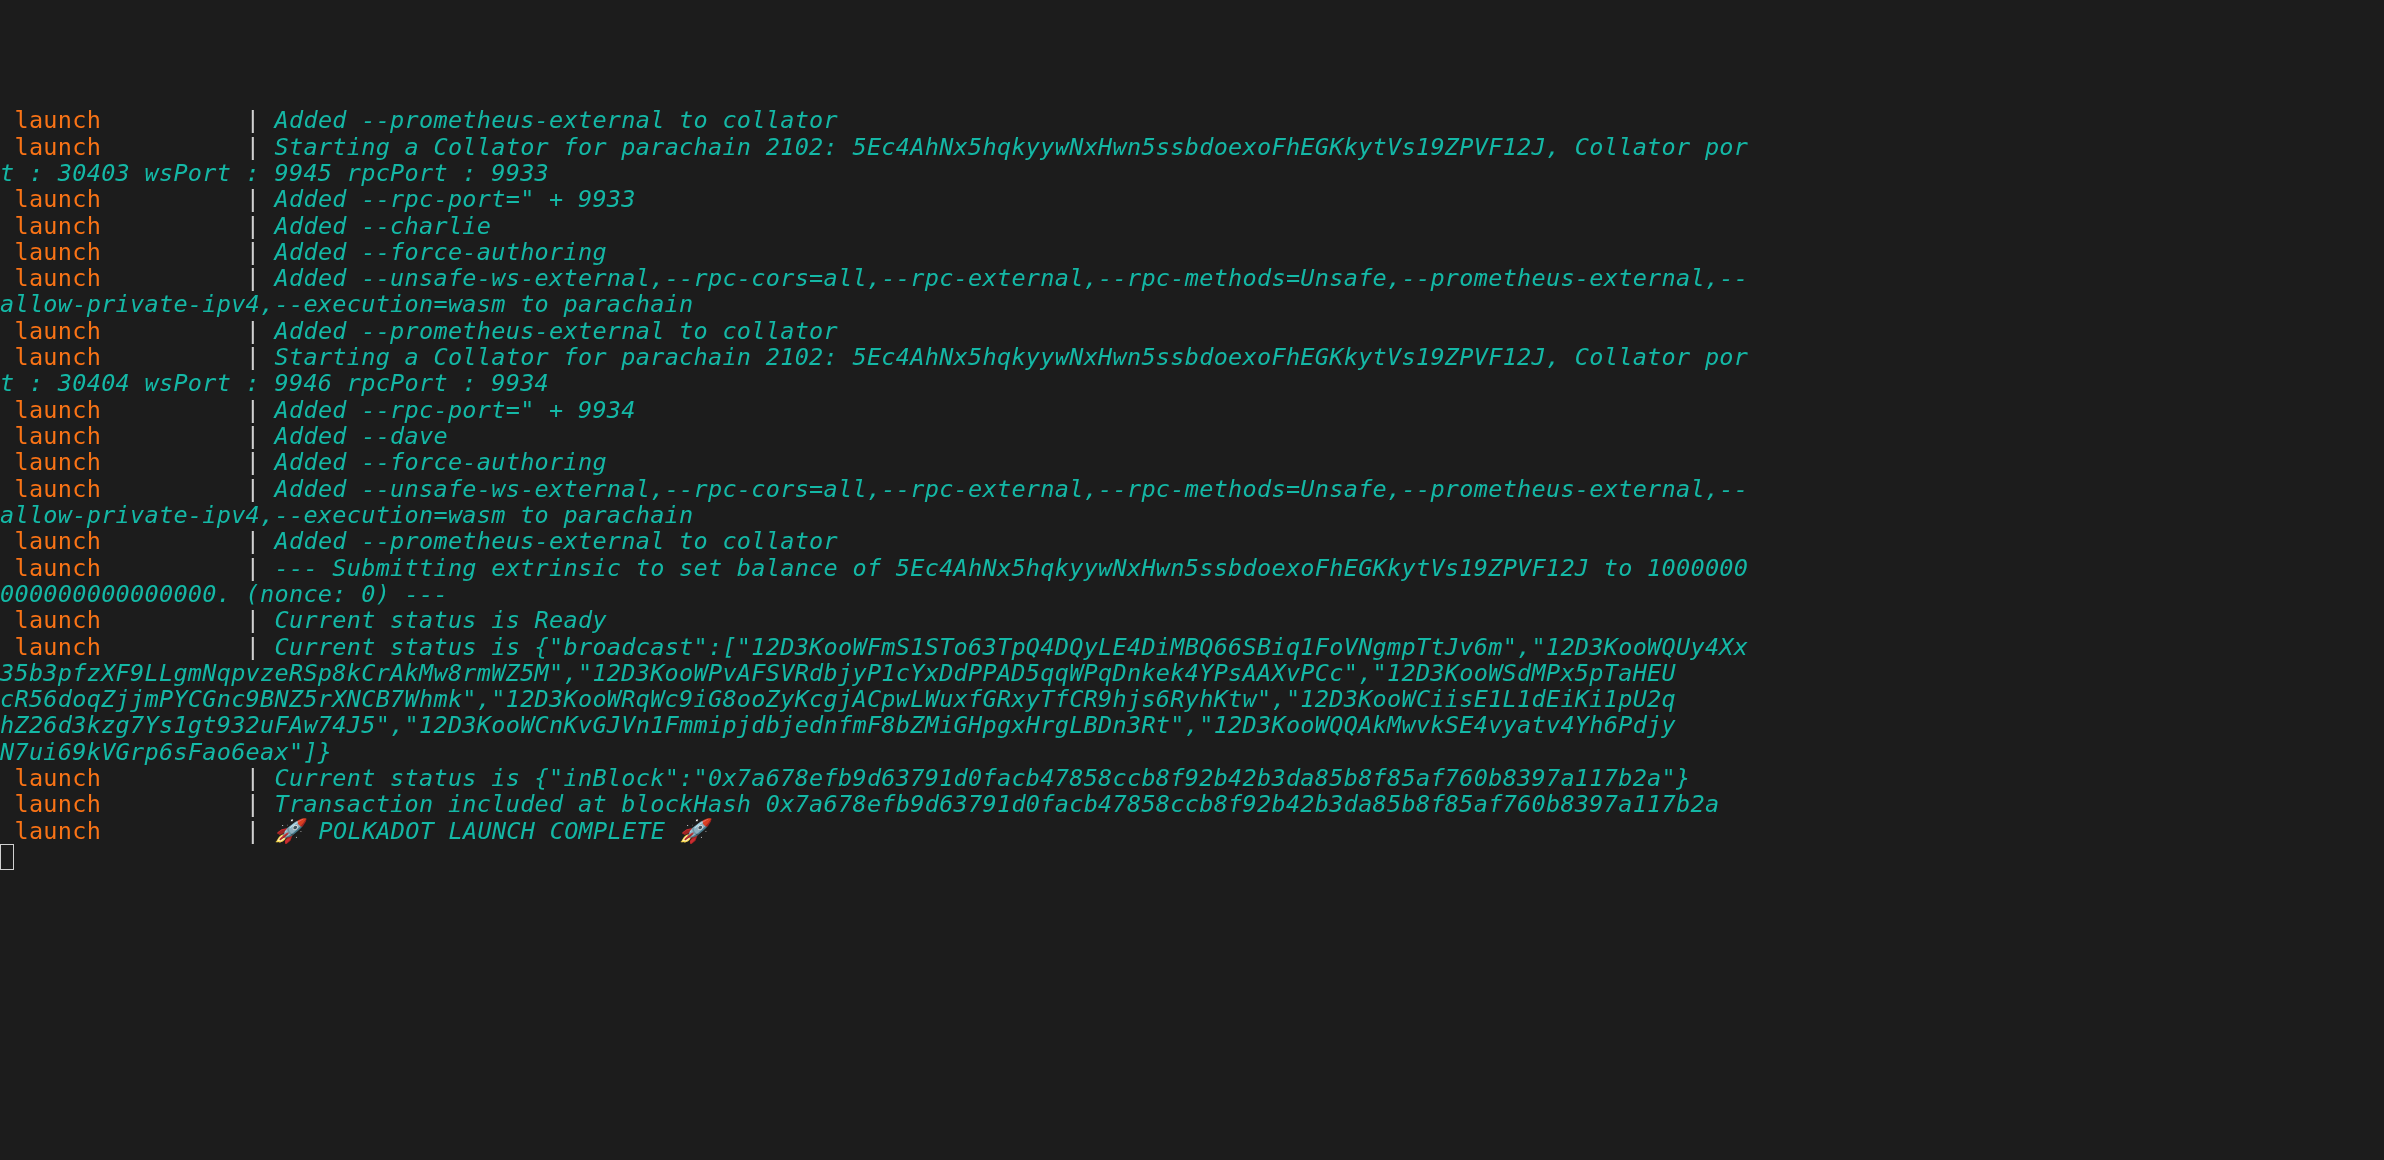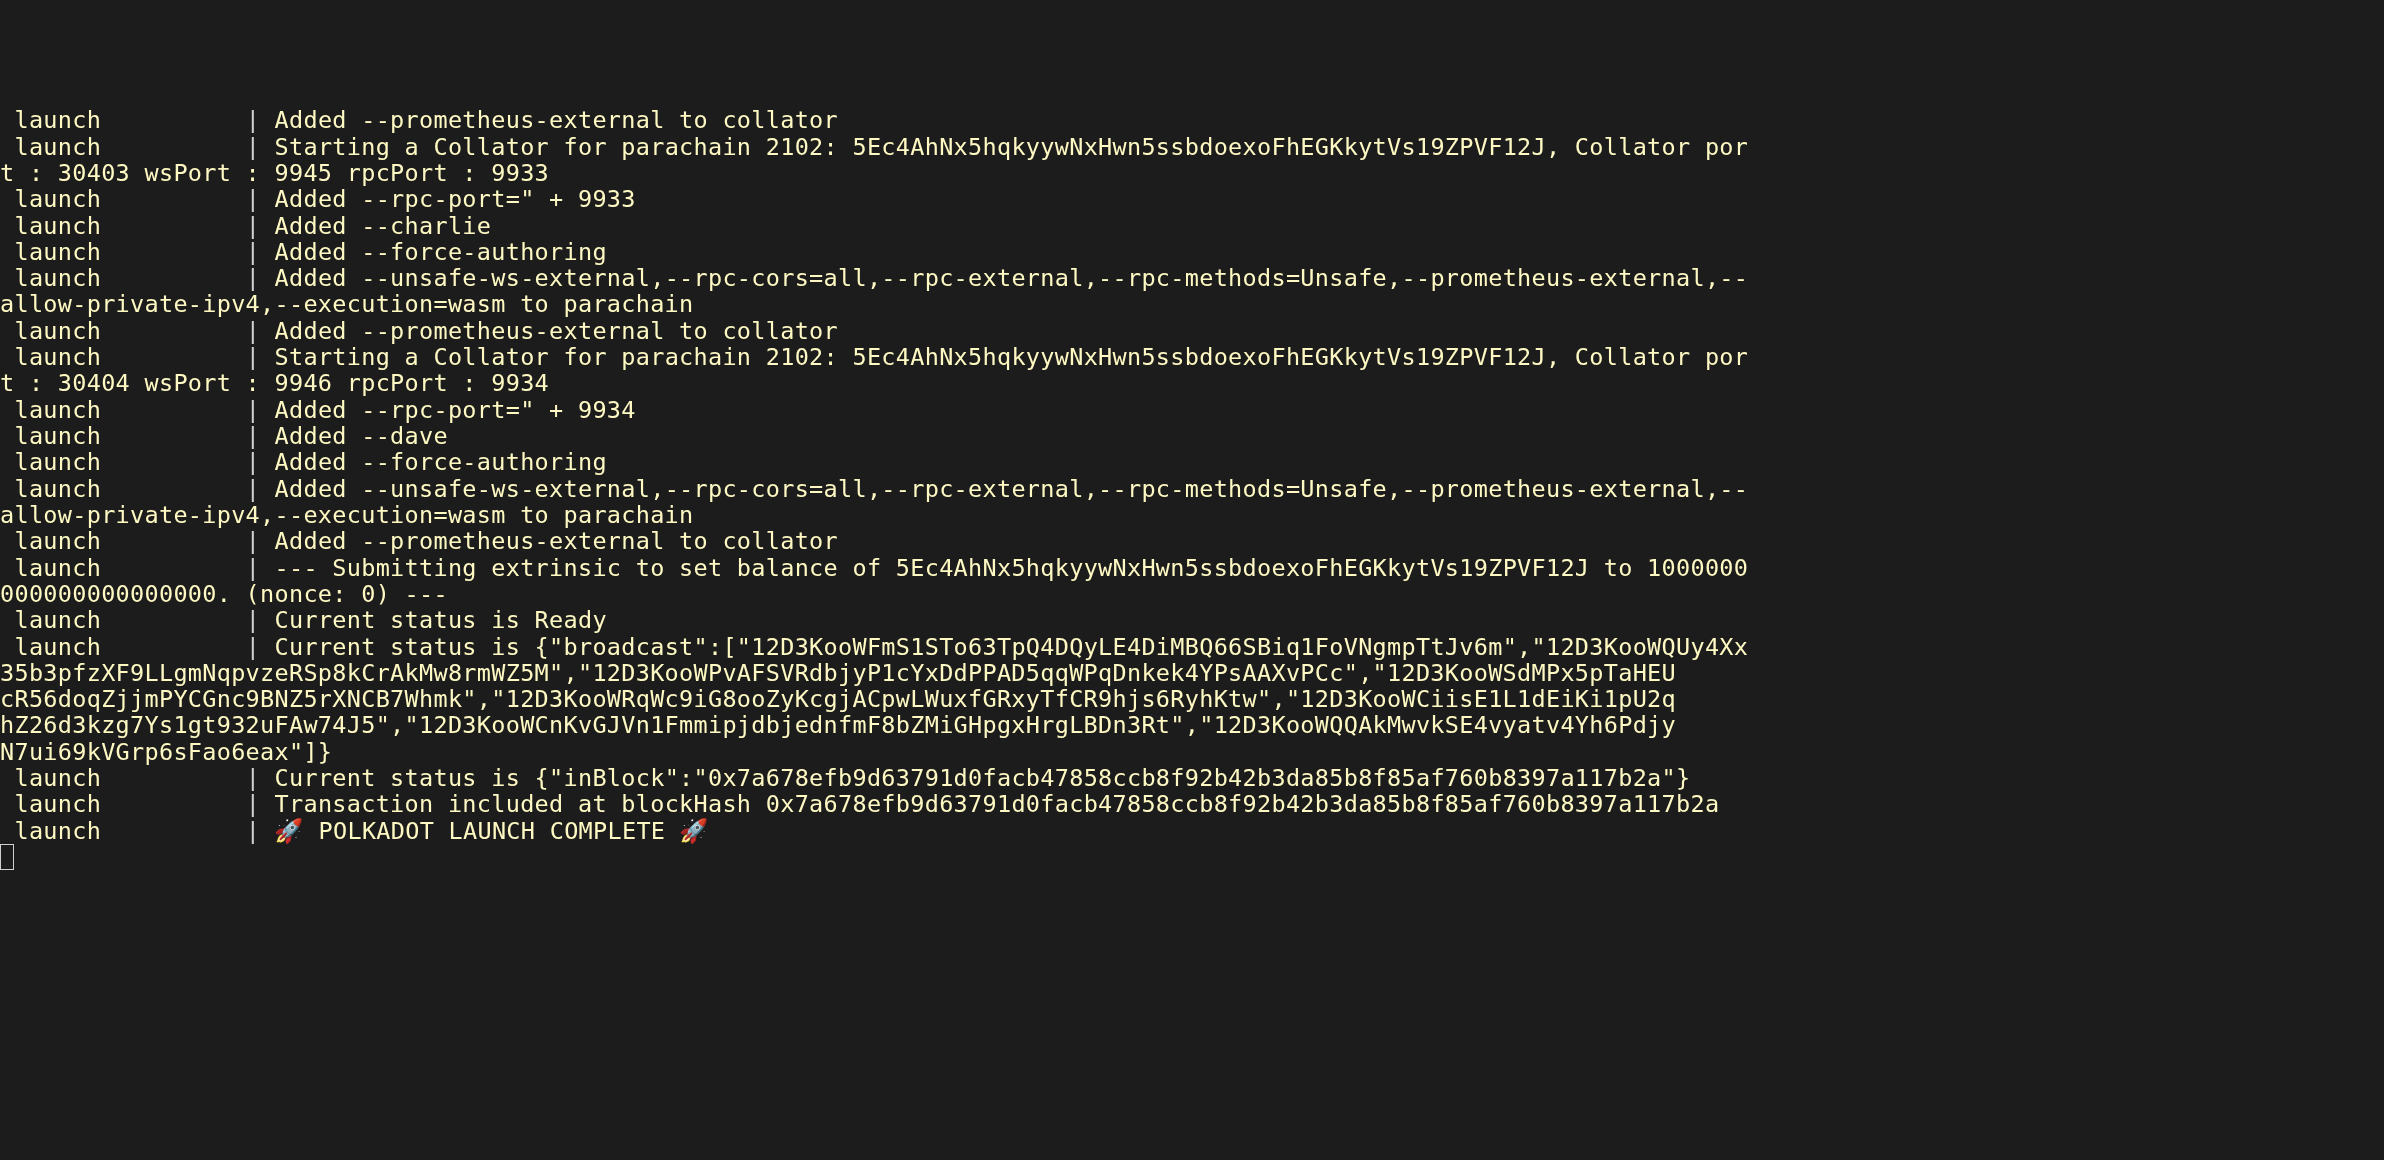--- a/index.html
+++ b/index.html
@@ -15,27 +15,28 @@
       line-height: 1.12;
       padding: 0;
       white-space: pre-wrap;
       word-break: break-all;
       letter-spacing: 0.3px;
     }
     .terminal {
       padding: 2px 0 0 0;
     }
     .tag {
-      color: #fef9c3;
+      color: #f97316;
     }
     .pipe {
       color: #d0d0d0;
     }
     .msg {
-      color: #fef9c3;
+      color: #14b8a6;
+      font-style: italic;
     }
     .line {
       display: block;
     }
     .cursor {
       display: inline-block;
       width: 14px;
       height: 26px;
       background: transparent;
       border: 1px solid #d0d0d0;

